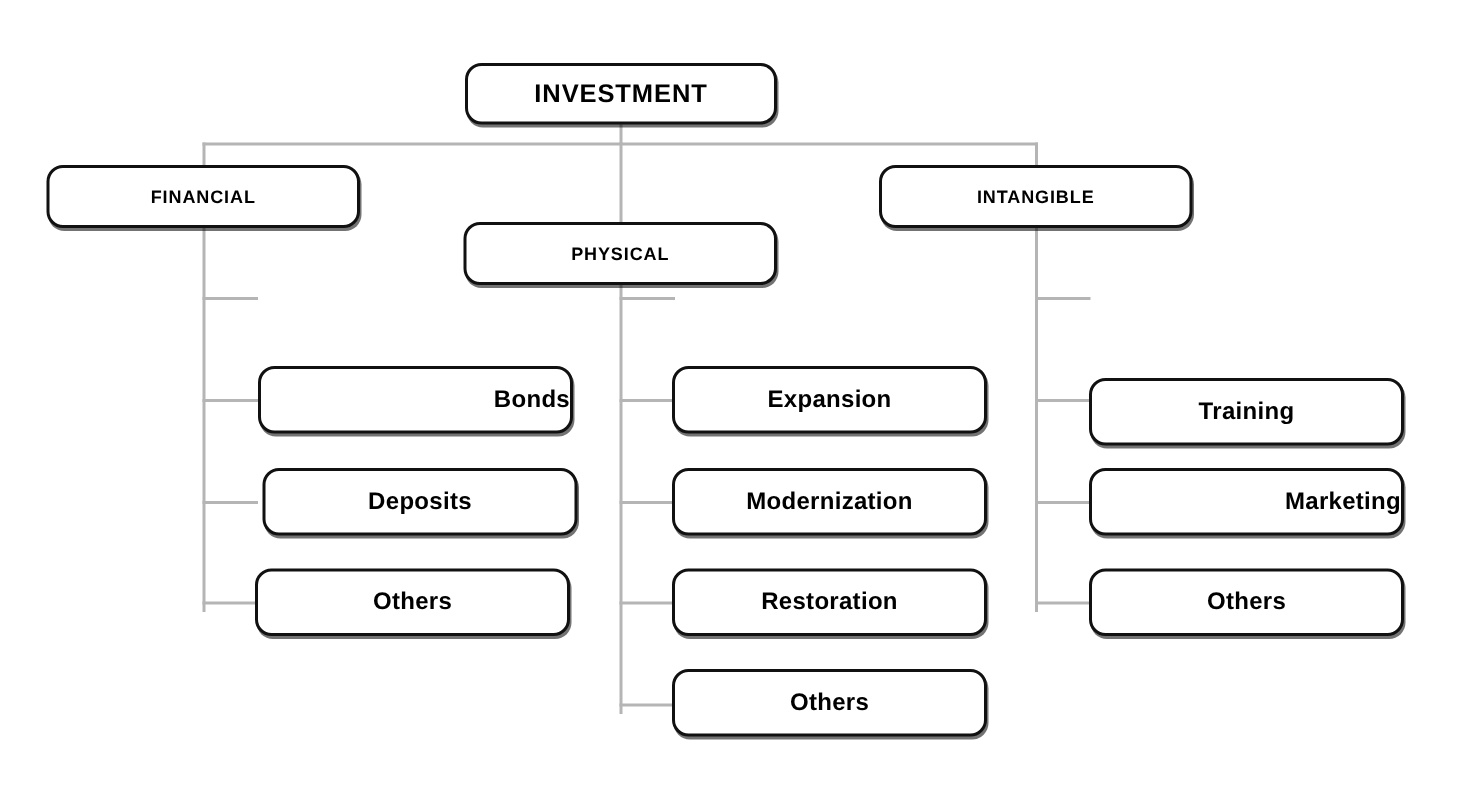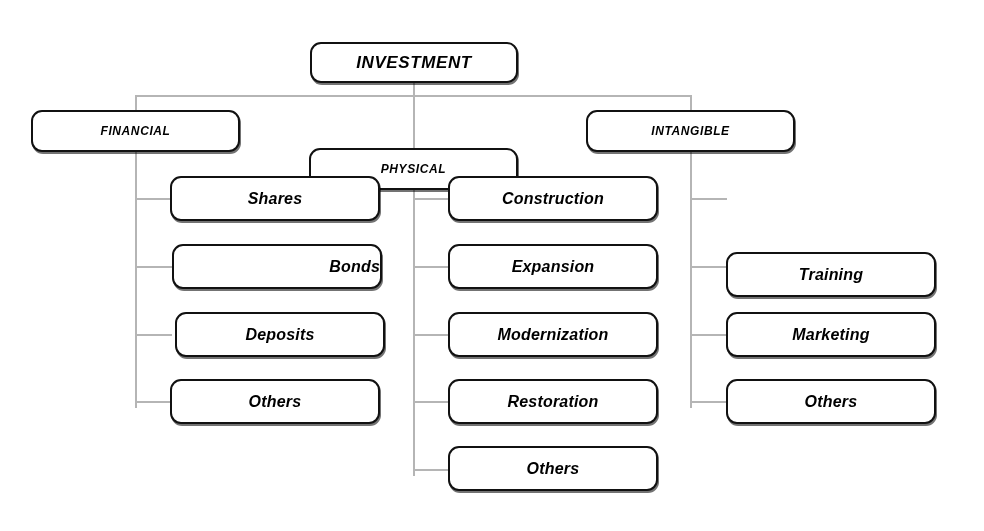--- a/index.html
+++ b/index.html
@@ -7,21 +7,20 @@
     padding: 0;
     background: #ffffff;
   }
   #canvas {
     position: relative;
     width: 984px;
     height: 531px;
     background: #ffffff;
     font-family: "Liberation Sans", sans-serif;
     overflow: hidden;
-    font-style: italic;
   }
 
   
   .conn {
     position: absolute;
     background: #b5b5b5;
     z-index: 1;
   }
   .conn-v { width: 2px; }
   .conn-h { height: 2px; }
@@ -91,52 +90,46 @@
   <div class="node level2" style="left:31px; top:110px;">
     <span>FINANCIAL</span>
   </div>
   <div class="node level2" style="left:309px; top:100px;margin-top:48px;">
     <span>PHYSICAL</span>
   </div>
   <div class="node level2" style="left:586px; top:110px;">
     <span>INTANGIBLE</span>
   </div>
 
-  <div class="node level3" style="left:170px; top:176px;">
-    <span>Shares</span>
-  </div>
   <div class="node level3" style="left:172px; top:244px;justify-content:flex-end;">
     <span>Bonds</span>
   </div>
   <div class="node level3" style="left:159px; top:312px;margin-left:16px;">
     <span>Deposits</span>
   </div>
   <div class="node level3" style="left:170px; top:379px;">
     <span>Others</span>
   </div>
 
-  <div class="node level3" style="left:448px; top:176px;">
-    <span>Construction</span>
-  </div>
   <div class="node level3" style="left:448px; top:312px;">
     <span>Modernization</span>
   </div>
   <div class="node level3" style="left:448px; top:244px;">
     <span>Expansion</span>
   </div>
   <div class="node level3" style="left:448px; top:379px;">
     <span>Restoration</span>
   </div>
   <div class="node level3" style="left:448px; top:446px;">
     <span>Others</span>
   </div>
 
   <div class="node level3" style="left:726px; top:252px;">
     <span>Training</span>
   </div>
-  <div class="node level3" style="left:726px; top:312px;">
+  <div class="node level3" style="left:726px; top:312px;justify-content:flex-end;">
     <span>Marketing</span>
   </div>
   <div class="node level3" style="left:726px; top:379px;">
     <span>Others</span>
   </div>
 
 </div>
 
 </body></html>

